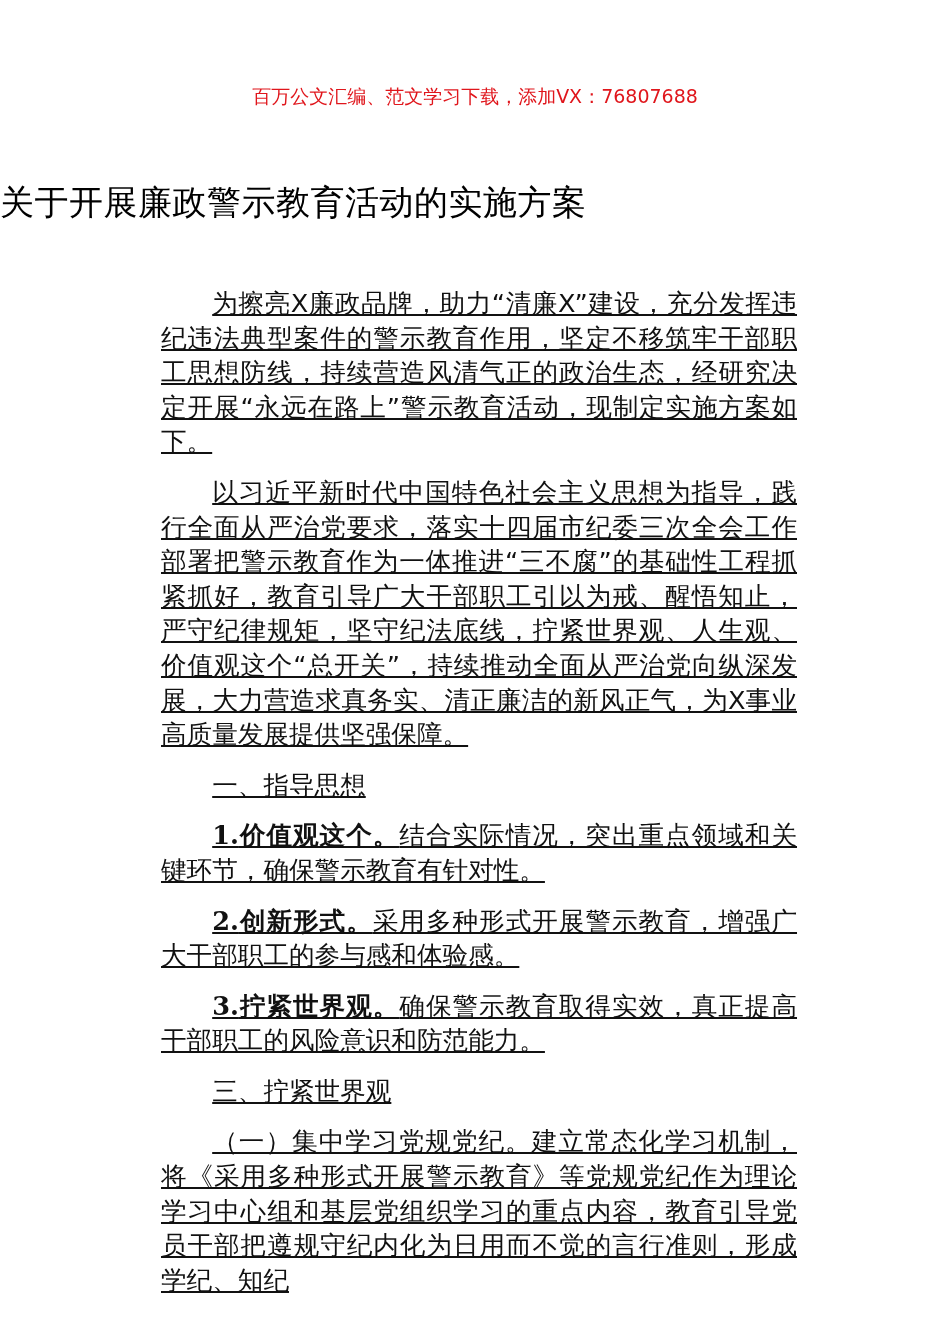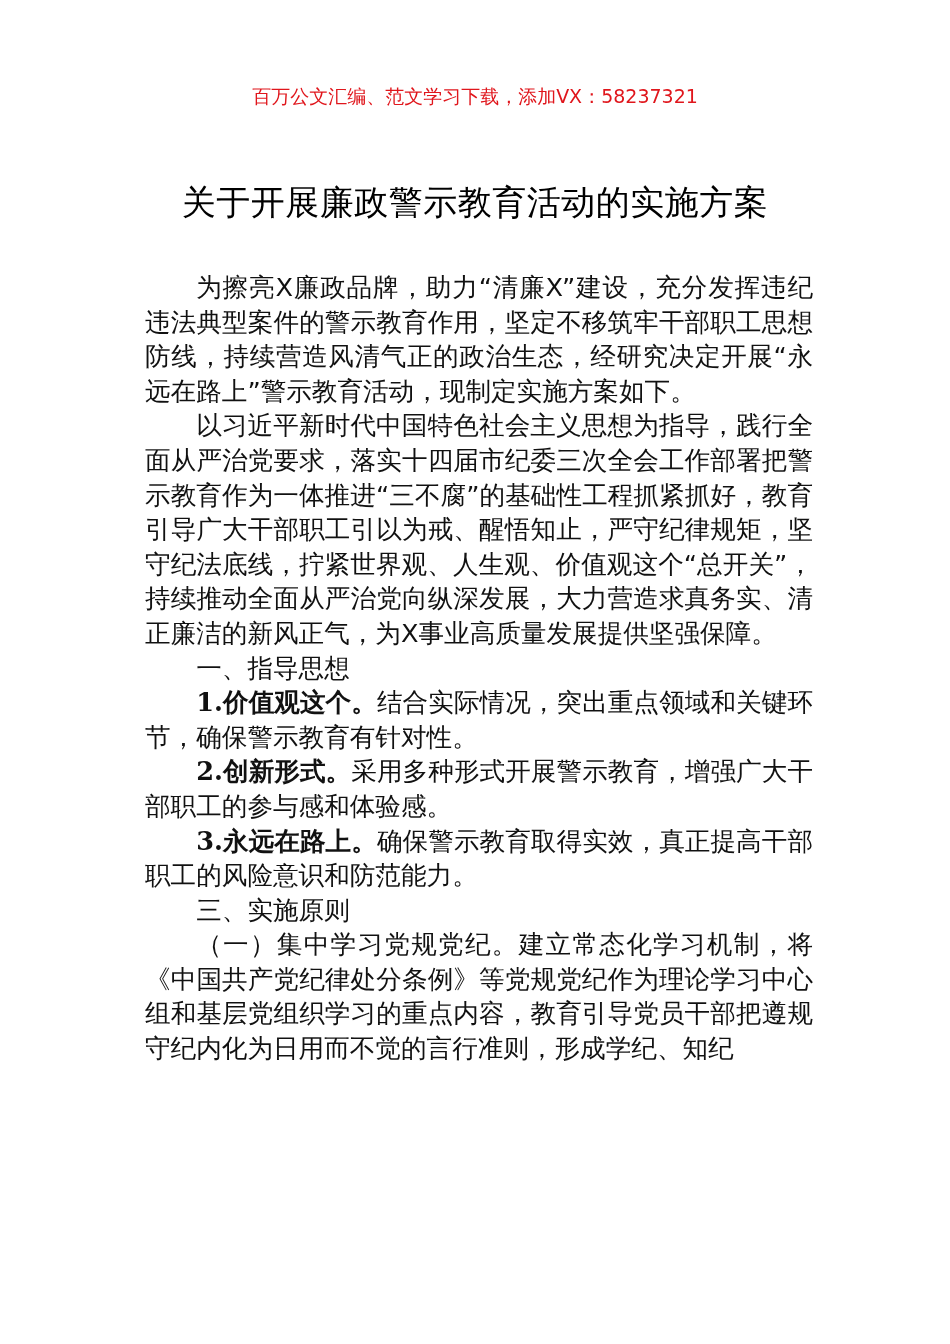--- a/index.html
+++ b/index.html
@@ -3,42 +3,42 @@
 <meta charset="utf-8">
 <style>
   html, body { margin: 0; padding: 0; background: #ffffff; }
   body { width: 950px; height: 1344px; position: relative; overflow: hidden; }
   .page { position: absolute; left: 0; top: 0; width: 950px; height: 1344px; background: #fff; }
   .banner {
     position: absolute; top: 84px; left: 0; width: 950px; text-align: center;
     color: #e0161c; font-family: "DejaVu Sans", sans-serif; font-size: 19px; letter-spacing: 0px;
   }
   .title {
-    position: absolute; top: 180px; left: 0; width: 950px; text-align: center;
+    position: absolute; top: 180px; left: 0; width: 950px; 
     color: #000; font-family: "DejaVu Sans", sans-serif; font-size: 34px; letter-spacing: 0.5px;
   }
   .body {
     position: absolute; top: 270px; left: 145px; width: 668px;
     font-family: "DejaVu Sans", sans-serif; font-size: 25.6px; line-height: 34.6px; color: #111;
     text-align: justify;
   }
-  .body p { margin: 0; text-indent: 2em; }
+  .body p { margin: 16px; text-indent: 2em; text-decoration: underline; }
   .lead { font-weight: bold; font-family: "DejaVu Serif", serif; }
   .lead .zh { font-family: "DejaVu Sans", sans-serif; }
 </style>
 </head>
 <body>
 
 <div class="page">
-  <div class="banner">百万公文汇编、范文学习下载，添加VX：58237321</div>
+  <div class="banner">百万公文汇编、范文学习下载，添加VX：76807688</div>
   <div class="title">关于开展廉政警示教育活动的实施方案</div>
 
   <div class="body">
     <p>为擦亮X廉政品牌，助力“清廉X”建设，充分发挥违纪违法典型案件的警示教育作用，坚定不移筑牢干部职工思想防线，持续营造风清气正的政治生态，经研究决定开展“永远在路上”警示教育活动，现制定实施方案如下。</p>
     <p>以习近平新时代中国特色社会主义思想为指导，践行全面从严治党要求，落实十四届市纪委三次全会工作部署把警示教育作为一体推进“三不腐”的基础性工程抓紧抓好，教育引导广大干部职工引以为戒、醒悟知止，严守纪律规矩，坚守纪法底线，拧紧世界观、人生观、价值观这个“总开关”，持续推动全面从严治党向纵深发展，大力营造求真务实、清正廉洁的新风正气，为X事业高质量发展提供坚强保障。</p>
     <p>一、指导思想</p>
     <p><span class="lead"><span>1.</span><span class="zh">价值观这个。</span></span><span>结合实际情况，突出重点领域和关键环节，确保警示教育有针对性。</span></p>
     <p><span class="lead"><span>2.</span><span class="zh">创新形式。</span></span><span>采用多种形式开展警示教育，增强广大干部职工的参与感和体验感。</span></p>
-    <p><span class="lead"><span>3.</span><span class="zh">永远在路上。</span></span><span>确保警示教育取得实效，真正提高干部职工的风险意识和防范能力。</span></p>
-    <p>三、实施原则</p>
-    <p>（一）集中学习党规党纪。建立常态化学习机制，将《中国共产党纪律处分条例》等党规党纪作为理论学习中心组和基层党组织学习的重点内容，教育引导党员干部把遵规守纪内化为日用而不觉的言行准则，形成学纪、知纪</p>
+    <p><span class="lead"><span>3.</span><span class="zh">拧紧世界观。</span></span><span>确保警示教育取得实效，真正提高干部职工的风险意识和防范能力。</span></p>
+    <p>三、拧紧世界观</p>
+    <p>（一）集中学习党规党纪。建立常态化学习机制，将《采用多种形式开展警示教育》等党规党纪作为理论学习中心组和基层党组织学习的重点内容，教育引导党员干部把遵规守纪内化为日用而不觉的言行准则，形成学纪、知纪</p>
   </div>
 </div>
 
 </body></html>

